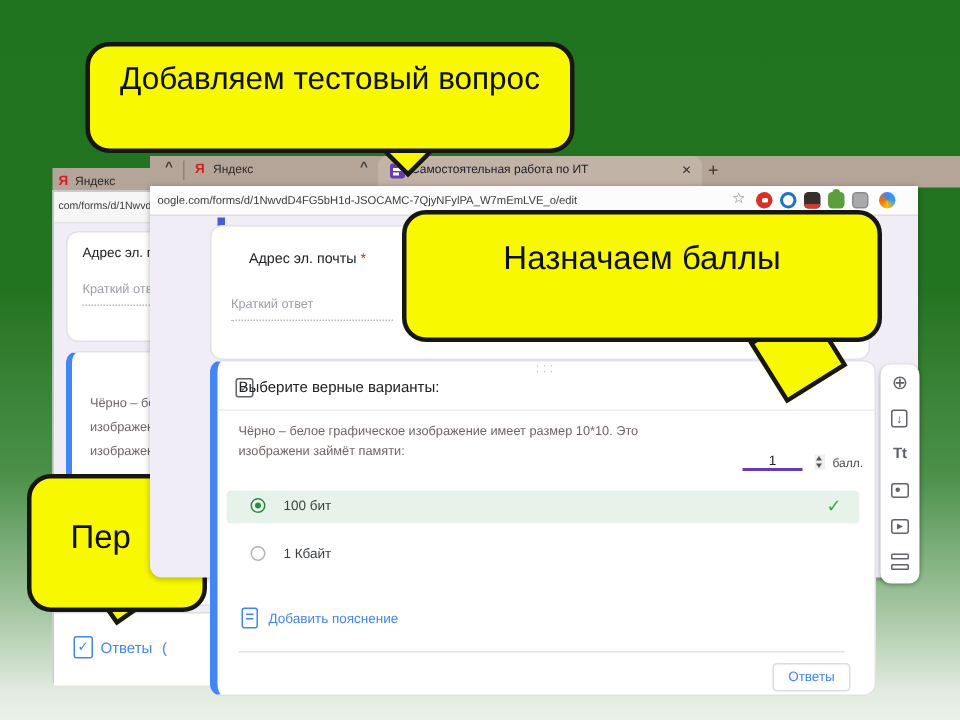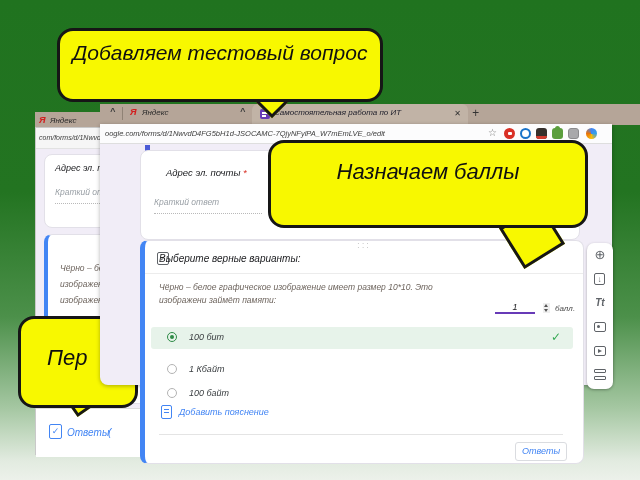--- a/index.html
+++ b/index.html
@@ -10,21 +10,21 @@
   }
   
   .bubble{position:absolute;background:#f8f800;border:3px solid #161616;border-radius:16px;color:#101010;text-align:center;box-sizing:border-box;}
   .bubble-top{left:57px;top:28px;width:326px;height:74px;font-size:21px;line-height:26px;padding-top:9px;z-index:40;}
   .bubble-right{left:268px;top:140px;width:320px;height:88px;font-size:22px;line-height:24px;padding-top:17px;z-index:40;}
   .bubble-left{left:18px;top:316px;width:120px;height:92px;font-size:22px;text-align:left;padding:26px 0 0 26px;z-index:12;}
   .tail{position:absolute;background:#f8f800;border:3px solid #161616;z-index:39;}
   .tail-top{left:252px;top:70px;width:34px;height:34px;transform:rotate(45deg);}
   .tail-right{left:508px;top:212px;width:42px;height:42px;transform:rotate(58deg);}
   .tail-left{left:64px;top:374px;width:30px;height:30px;transform:rotate(55deg);z-index:11;}
-  .bubble,.tabstrip,.window{box-sizing:border-box;font-style:italic;}
+  .bubble,.tabstrip,.window{box-sizing:border-box;}
   
   .tabstrip{position:absolute;background:#b5a598;}
   .tabstrip-back{left:35px;top:112px;width:70px;height:16px;z-index:5;}
   .tabstrip-front{left:100px;top:104px;width:540px;height:21px;z-index:20;}
   .tab-fav{position:absolute;color:#d21f1f;font-weight:bold;font-size:9px;top:3px;}
   .tab-title{position:absolute;color:#2a2a2a;font-size:8px;top:4px;white-space:nowrap;overflow:hidden;}
   .caret{position:absolute;top:2px;color:#3d3d3d;font-size:9px;font-weight:bold;}
   .tabdiv{position:absolute;left:22px;top:3px;width:1px;height:13px;background:#8f8275;}
   .active-tab{position:absolute;left:152px;top:0;width:216px;height:21px;background:#c1b3a6;border-radius:6px 6px 0 0;}
   .forms-ico{position:absolute;left:8px;top:5px;width:10px;height:10px;background:#673ab7;border-radius:2px;}
@@ -215,24 +215,20 @@
         <span class="radio radio-on">
             <i></i>
           </span>
         <span class="opt-label">100 бит</span>
         <span class="check">✓</span>
       </div>
       <div class="opt opt2">
         <span class="radio"></span>
         <span class="opt-label">1 Кбайт</span>
       </div>
-      <div class="opt opt3">
-        <span class="radio"></span>
-        <span class="opt-label">100 байт</span>
-      </div>
 
       <div class="expl">
         <span class="expl-ico">
             <i></i>
           </span>
         <span class="expl-txt">Добавить пояснение</span>
       </div>
       <div class="ft-div"></div>
       <div class="done-btn">Ответы</div>
     </div>

